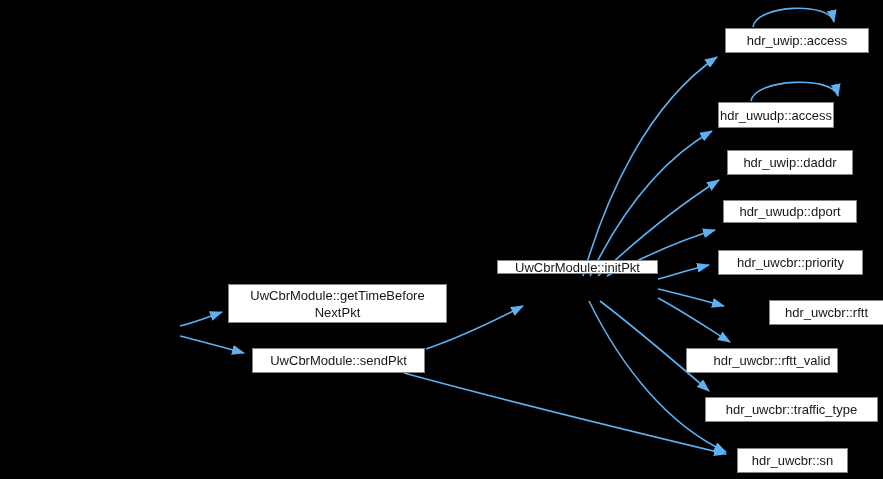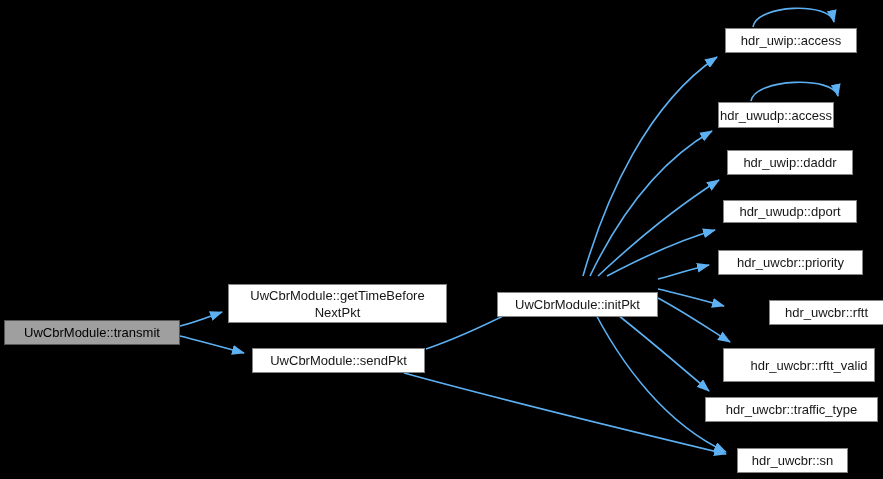--- a/index.html
+++ b/index.html
@@ -53,38 +53,35 @@
       <path d="M 658 279 C 676 274 692 269 709 265" marker-end="url(#arrow)"></path>
       <path d="M 658 289 C 680 294 702 300 724 306" marker-end="url(#arrow)"></path>
       <path d="M 658 298 C 684 312 706 327 730 342" marker-end="url(#arrow)"></path>
       <path d="M 600 301 C 638 330 674 361 709 391" marker-end="url(#arrow)"></path>
       <path d="M 589 301 C 622 368 668 425 726 452" marker-end="url(#arrow)"></path>
       <path d="M 753 27 C 757 4 830 2 834 22" marker-end="url(#arrow)"></path>
       <path d="M 751 101 C 755 78 834 76 838 96" marker-end="url(#arrow)"></path>
     </g>
   </svg>
 
-  <div class="node node--current" style="left:4px;top:320px;width:176px;height:25px;">
-    <span>UwCbrModule::transmit</span>
-  </div>
 
   <div class="node node--multiline" style="left:228px;top:284px;width:219px;height:39px;">
     <span>UwCbrModule::getTimeBefore</span>
     <span>NextPkt</span>
   </div>
 
   <div class="node" style="left:252px;top:348px;width:173px;height:25px;align-items:center;">
     <span>UwCbrModule::sendPkt</span>
   </div>
 
-  <div class="node" style="left:497px;top:292px;width:161px;height:25px;text-align:right;">
+  <div class="node" style="left:497px;top:260px;width:161px;height:14px;text-align:right;">
     <span>UwCbrModule::initPkt</span>
   </div>
 
-  <div class="node" style="left:725px;top:28px;width:132px;height:25px;">
+  <div class="node" style="left:725px;top:28px;width:144px;height:25px;">
     <span>hdr_uwip::access</span>
   </div>
 
   <div class="node" style="left:718px;top:102px;width:116px;height:26px;">
     <span>hdr_uwudp::access</span>
   </div>
 
   <div class="node" style="left:727px;top:150px;width:126px;height:25px;">
     <span>hdr_uwip::daddr</span>
   </div>
@@ -94,21 +91,21 @@
   </div>
 
   <div class="node" style="left:718px;top:250px;width:145px;height:25px;">
     <span>hdr_uwcbr::priority</span>
   </div>
 
   <div class="node" style="left:733px;top:300px;width:115px;height:25px;margin-left:36px;">
     <span>hdr_uwcbr::rftt</span>
   </div>
 
-  <div class="node" style="left:723px;top:348px;width:152px;height:34px;padding-left:20px;">
+  <div class="node" style="left:686px;top:348px;width:152px;height:25px;padding-left:20px;">
     <span>hdr_uwcbr::rftt_valid</span>
   </div>
 
   <div class="node" style="left:705px;top:397px;width:173px;height:25px;">
     <span>hdr_uwcbr::traffic_type</span>
   </div>
 
   <div class="node" style="left:737px;top:448px;width:111px;height:25px;">
     <span>hdr_uwcbr::sn</span>
   </div>

